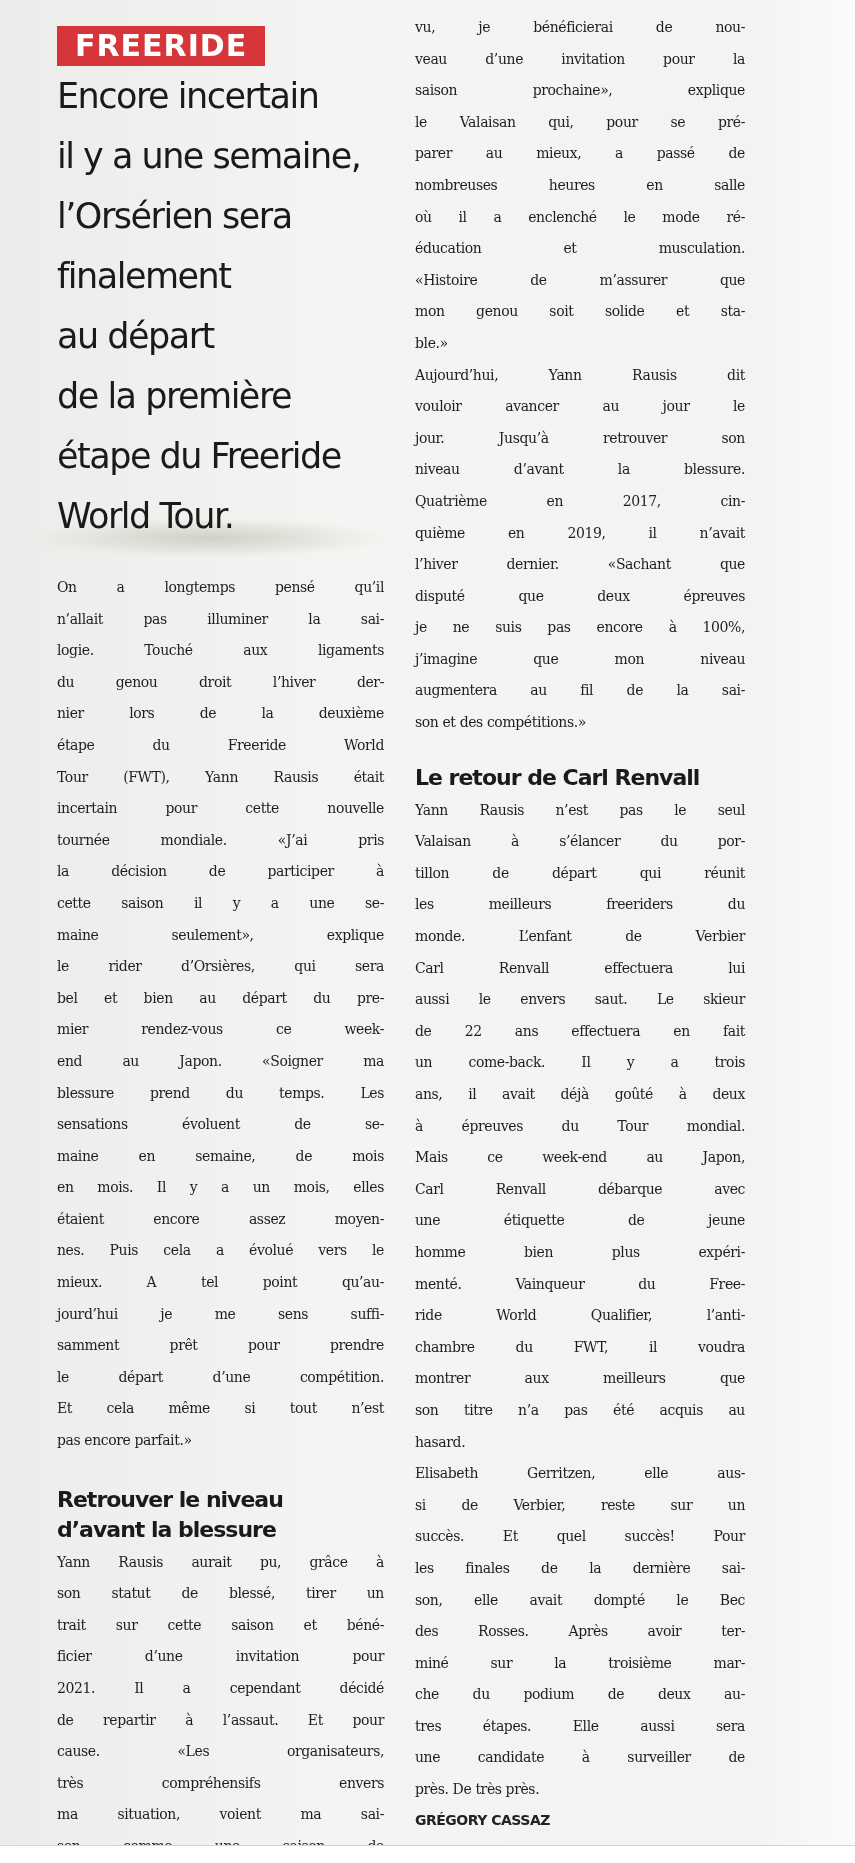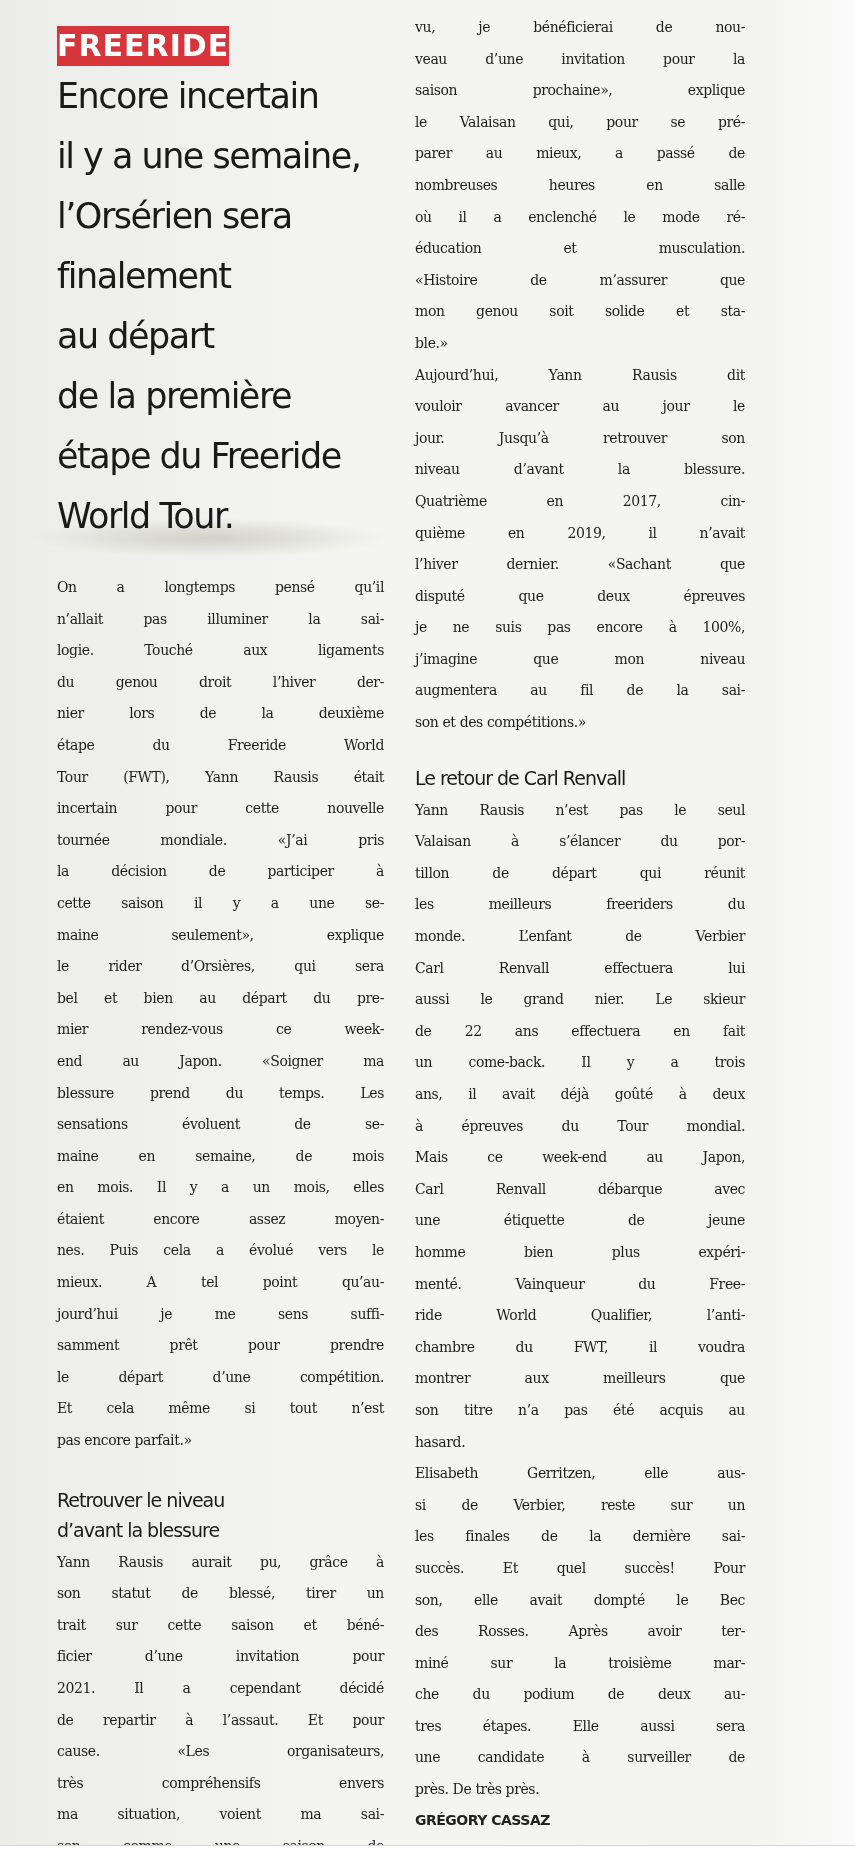--- a/index.html
+++ b/index.html
@@ -9,28 +9,28 @@
          background:linear-gradient(90deg,#ececea 0%,#f4f4f2 40%,#f3f3f1 88%,#fbfbfb 100%);}
   .stain{position:absolute;left:30px;top:518px;width:360px;height:40px;
          background:radial-gradient(ellipse at 50% 50%,rgba(170,170,150,.45),rgba(200,200,190,0) 70%);}
   .bottom-edge{position:absolute;left:0;top:1845px;width:855px;height:18px;background:#ffffff;
                border-top:1px solid #d6d6d6;}
   .col{position:absolute;top:0;}
   .col-left{left:57px;width:327px;}
   .col-right{left:415px;width:330px;}
   .badge{display:inline-block;background:#d6363a;color:#fff;
          font-family:"DejaVu Sans","Liberation Sans",sans-serif;font-weight:bold;
-         font-size:30px;letter-spacing:1px;line-height:40px;padding:0 0;margin-top:26px;}
+         font-size:30px;letter-spacing:1px;line-height:40px;padding:0 18px;margin-top:26px;}
   .headline{font-family:"DejaVu Sans","Liberation Sans",sans-serif;font-weight:normal;
             font-size:35px;line-height:60px;letter-spacing:-1.5px;color:#1a1a1a;margin:0;
             white-space:pre-line;}
   .body{font-size:14px;line-height:31.6px;text-align:justify;letter-spacing:-0.4px;margin:0;}
   .lede{margin-top:26px;}
-  .sub{font-family:"DejaVu Sans","Liberation Sans",sans-serif;font-weight:normal;
-       font-size:19px;line-height:30px;letter-spacing:-1px;color:#1a1a1a;margin:28px 0 2px 0;white-space:pre-line;}
+  .sub{font-family:"DejaVu Sans","Liberation Sans",sans-serif;font-weight:bold;
+       font-size:22px;line-height:30px;letter-spacing:-1px;color:#1a1a1a;margin:28px 0 2px 0;white-space:pre-line;}
   .line{display:block;text-align:justify;text-align-last:justify;height:31.6px;white-space:nowrap;}
   .line.last{text-align-last:left;}
   .byline{font-family:"DejaVu Sans","Liberation Sans",sans-serif;font-weight:bold;font-size:14px;
           letter-spacing:-0.5px;line-height:28px;color:#222;}
 </style>
 </head>
 <body>
 
 <div class="paper">
   <div class="stain"></div>
@@ -122,41 +122,41 @@
         <span class="line last">son et des compétitions.»</span>
       </div>
     <h2 class="sub" style="margin-top:24px">Le retour de Carl Renvall</h2>
     <div class="body">
         <span class="line">Yann Rausis n’est pas le seul</span>
         <span class="line">Valaisan à s’élancer du por-</span>
         <span class="line">tillon de départ qui réunit</span>
         <span class="line">les meilleurs freeriders du</span>
         <span class="line">monde. L’enfant de Verbier</span>
         <span class="line">Carl Renvall effectuera lui</span>
-        <span class="line">aussi le grand nier. Le skieur</span>
+        <span class="line">aussi le envers saut. Le skieur</span>
         <span class="line">de 22 ans effectuera en fait</span>
         <span class="line">un come-back. Il y a trois</span>
         <span class="line">ans, il avait déjà goûté à deux</span>
         <span class="line">à épreuves du Tour mondial.</span>
         <span class="line">Mais ce week-end au Japon,</span>
         <span class="line">Carl Renvall débarque avec</span>
         <span class="line">une étiquette de jeune</span>
         <span class="line">homme bien plus expéri-</span>
         <span class="line">menté. Vainqueur du Free-</span>
         <span class="line">ride World Qualifier, l’anti-</span>
         <span class="line">chambre du FWT, il voudra</span>
         <span class="line">montrer aux meilleurs que</span>
         <span class="line">son titre n’a pas été acquis au</span>
         <span class="line last">hasard.</span>
       </div>
     <div class="body">
         <span class="line">Elisabeth Gerritzen, elle aus-</span>
         <span class="line">si de Verbier, reste sur un</span>
+        <span class="line">succès. Et quel succès! Pour</span>
         <span class="line">les finales de la dernière sai-</span>
-        <span class="line">succès. Et quel succès! Pour</span>
         <span class="line">son, elle avait dompté le Bec</span>
         <span class="line">des Rosses. Après avoir ter-</span>
         <span class="line">miné sur la troisième mar-</span>
         <span class="line">che du podium de deux au-</span>
         <span class="line">tres étapes. Elle aussi sera</span>
         <span class="line">une candidate à surveiller de</span>
         <span class="line last">près. De très près.</span>
       </div>
     <div class="byline">GRÉGORY CASSAZ</div>
   </div>

